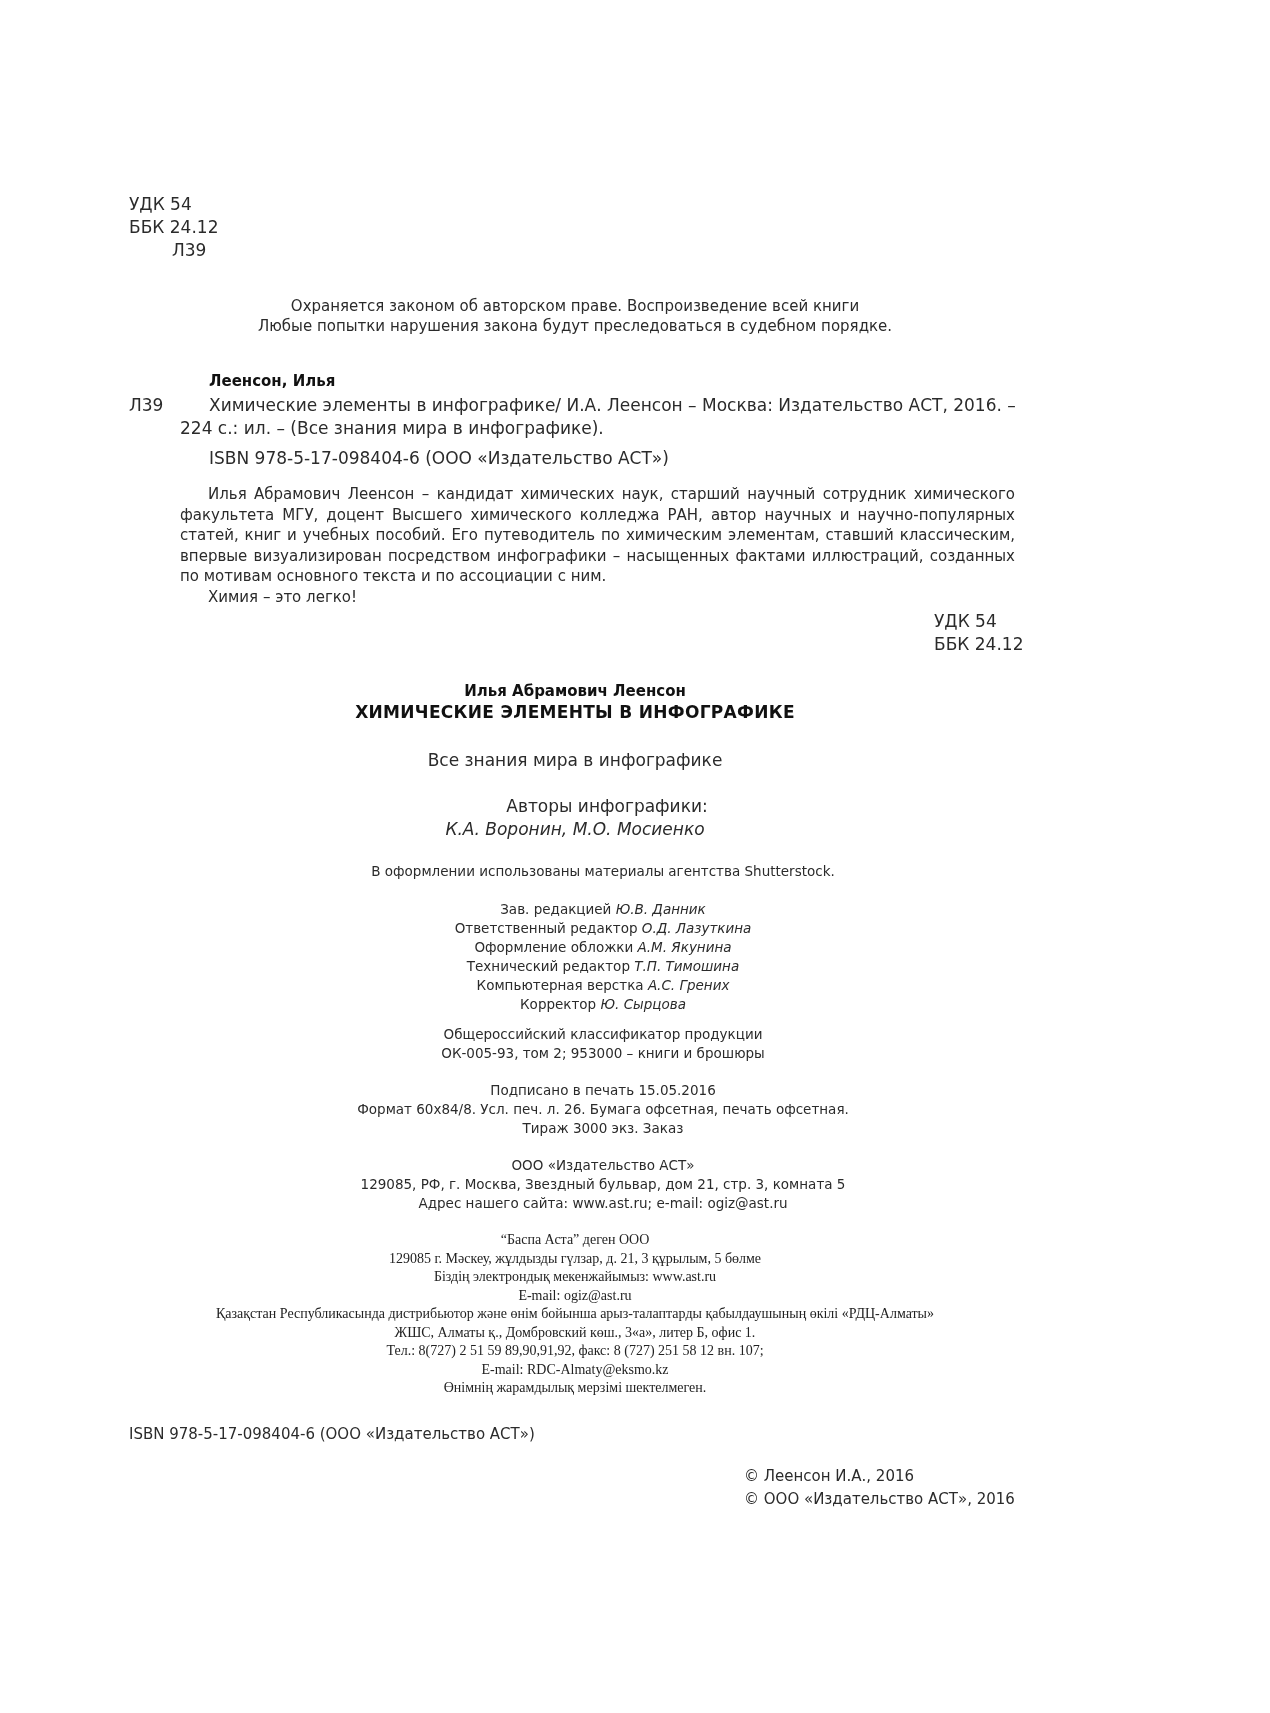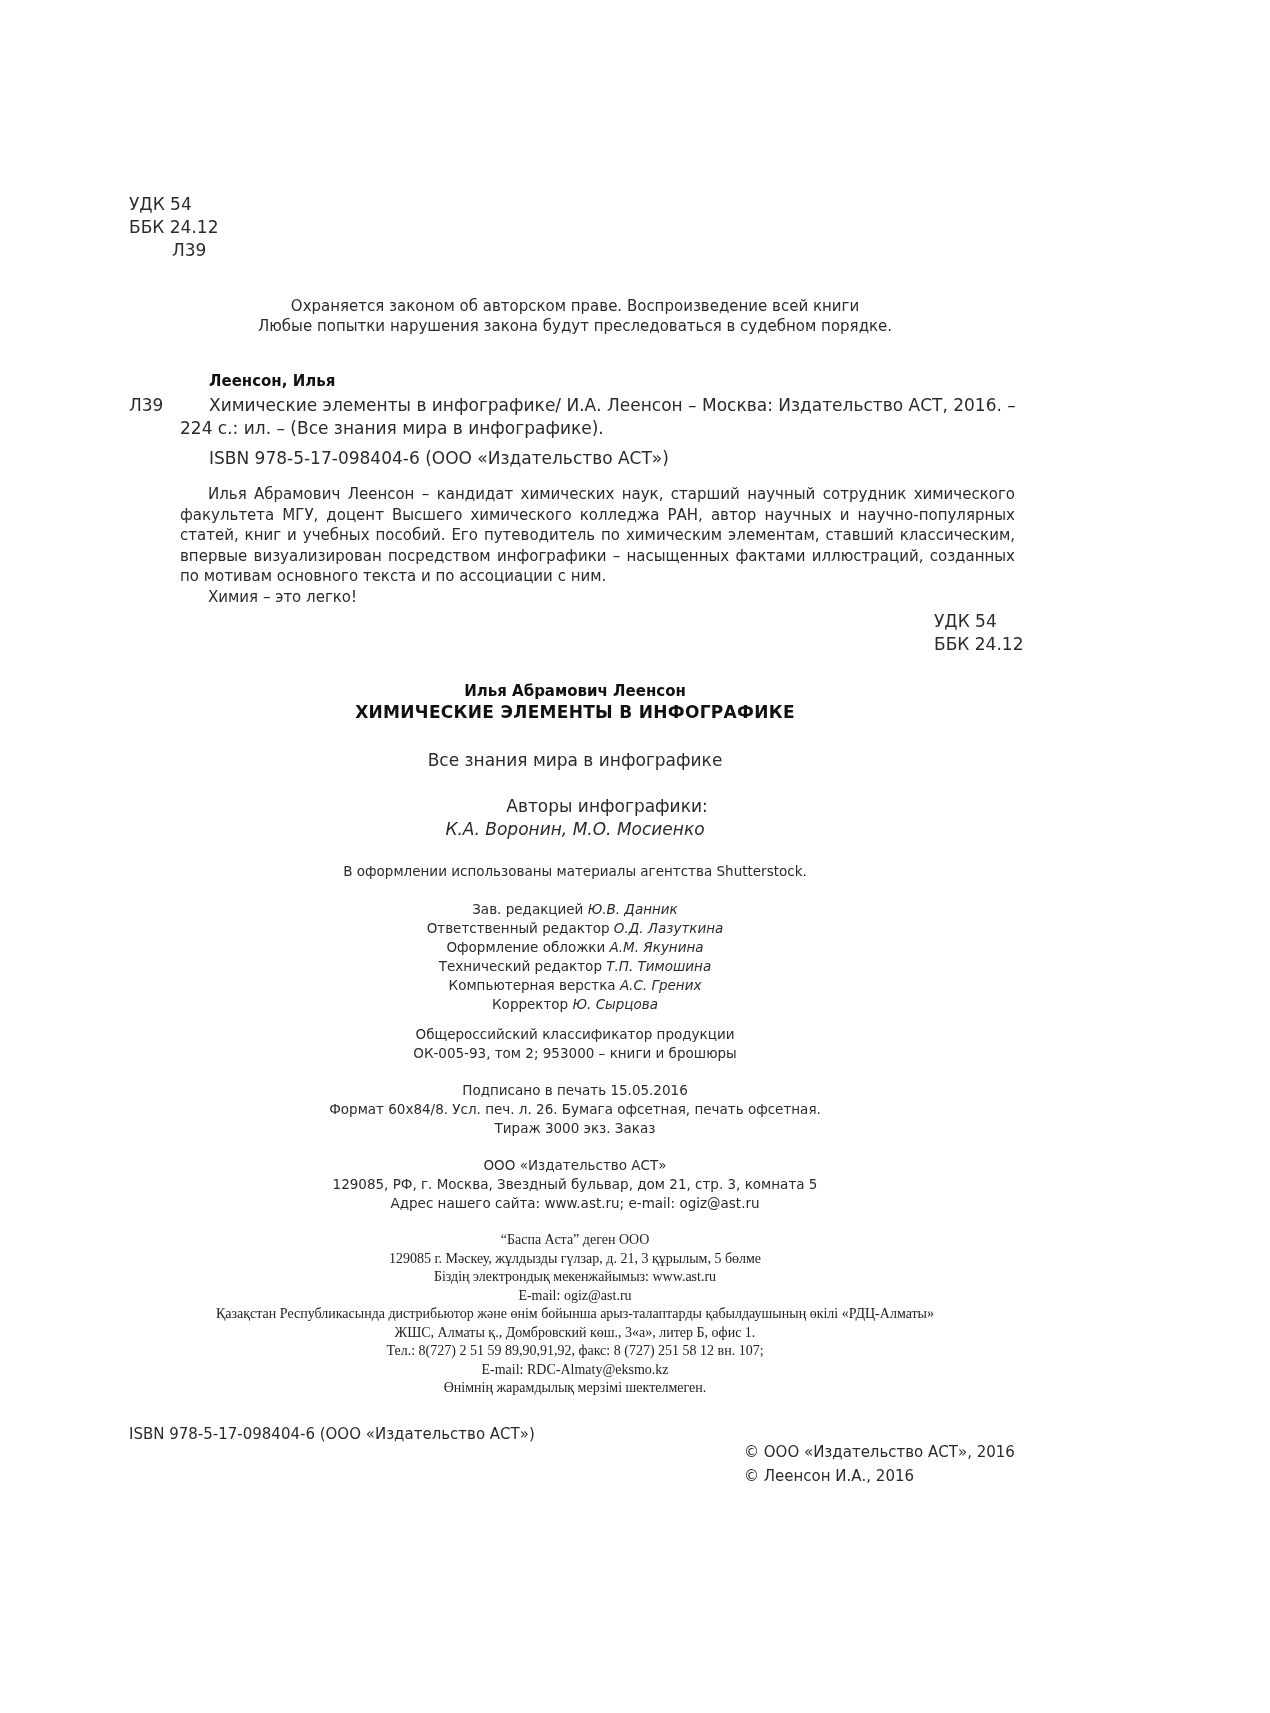--- a/index.html
+++ b/index.html
@@ -4,21 +4,21 @@
   <style>
     html, body { margin: 0; padding: 0; background: #ffffff; }
     body {
       width: 1270px; height: 1713px; position: relative; overflow: hidden;
       color: #2b2b2b;
       font-family: "DejaVu Sans", sans-serif;
     }
     .abs { position: absolute; white-space: nowrap; }
     .s18 { font-size: 17px; line-height: 22px; }
     .s16 { font-size: 15px; line-height: 20px; }
-    .s14 { font-size: 13.5px; line-height: 19px; }
+    .s14 { font-size: 13.5px; line-height: 19px; padding-left: 28px; }
     .center { text-align: center; left: 0; width: 1150px; }
     .center .line { display: block; }
     .bold { font-weight: bold; color: #111; }
     .it { font-style: italic; }
     .serif { font-family: "Liberation Serif", serif; font-size: 14px; line-height: 18.5px; color: #222; }
     .para {
       position: absolute; left: 180px; width: 835px;
       font-size: 15px; line-height: 20.5px; text-align: justify;
     }
     .para p { margin: 0; text-indent: 28px; }
@@ -91,13 +91,13 @@
   <span class="line">Қазақстан Республикасында дистрибьютор және өнім бойынша арыз-талаптарды қабылдаушының өкілі «РДЦ-Алматы»</span>
   <span class="line">ЖШС, Алматы қ., Домбровский көш., 3«а», литер Б, офис 1.</span>
   <span class="line">Тел.: 8(727) 2 51 59 89,90,91,92, факс: 8 (727) 251 58 12 вн. 107;</span>
   <span class="line">E-mail: RDC-Almaty@eksmo.kz</span>
   <span class="line">Өнімнің жарамдылық мерзімі шектелмеген.</span>
 </div>
 
 <div class="abs s16" style="left:129px; top:1424px;">ISBN 978-5-17-098404-6 (ООО «Издательство АСТ»)</div>
 
 <div class="abs s16" style="left:744px; top:1466px;">© Леенсон И.А., 2016</div>
-<div class="abs s16" style="left:744px; top:1442px;">© ООО «Издательство АСТ», 2016</div>
+<div class="abs s16" style="left:744px; top:1489px;">© ООО «Издательство АСТ», 2016</div>
 
 </body></html>

